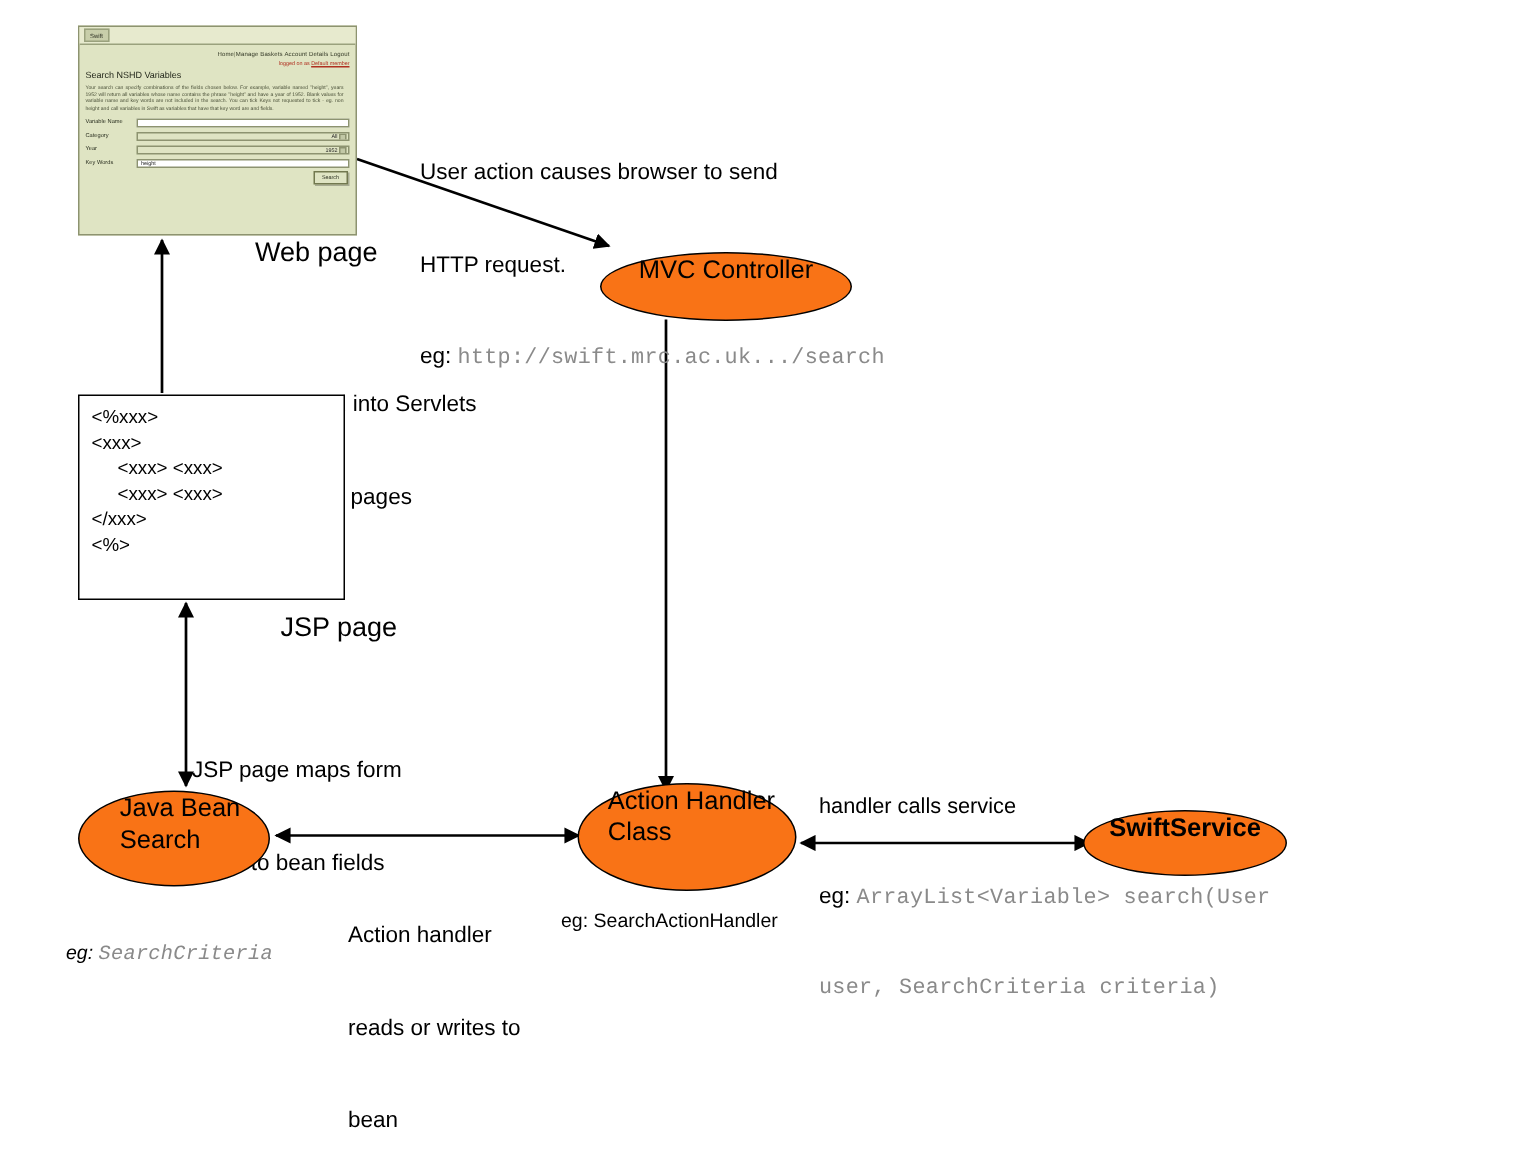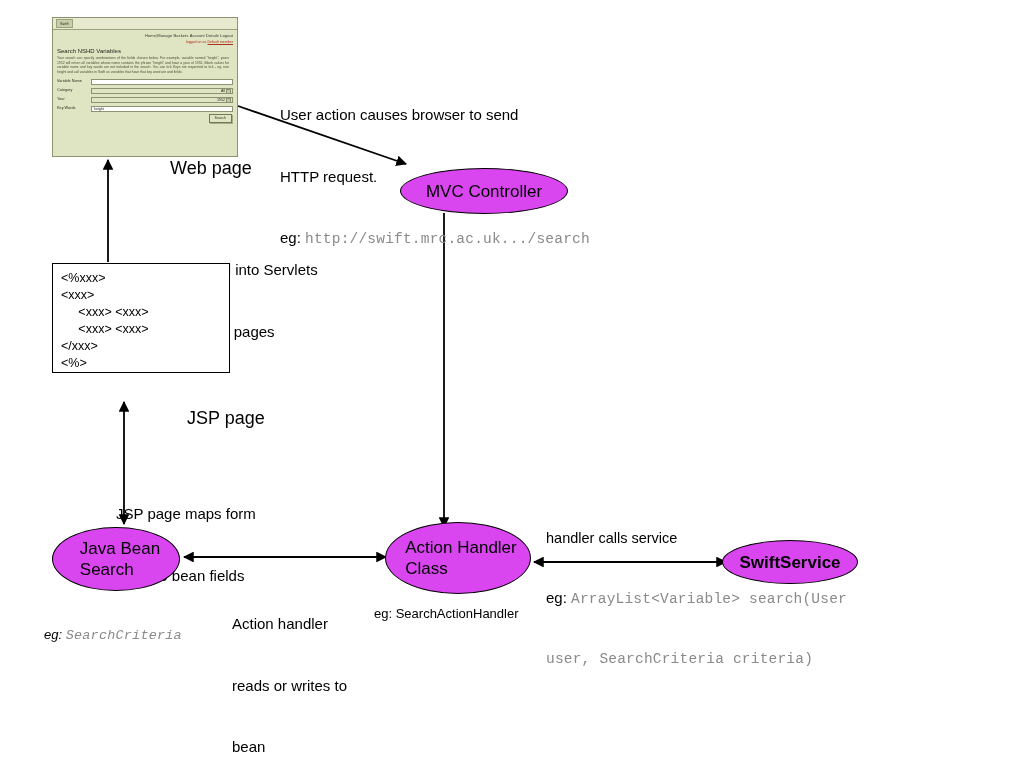--- a/index.html
+++ b/index.html
@@ -185,43 +185,42 @@
     line-height: 17px;
     color: #000;
   }
 
   
   .jsp-box {
     position: absolute;
     left: 52px;
     top: 263px;
     width: 178px;
-    height: 110px;
+    height: 137px;
     background: #ffffff;
     border: 1px solid #000000;
     box-sizing: border-box;
     padding: 6px 8px;
   }
   .jsp-code {
     font-family: "Liberation Sans", sans-serif;
     font-size: 12.5px;
     line-height: 17px;
     color: #000;
     white-space: pre;
   }
 
   
   .node {
     position: absolute;
     border: 1.6px solid #000;
     border-radius: 50%;
-    background: #d946ef;
+    background: #f97316;
     box-sizing: border-box;
     display: flex;
-    align-items: center;
     justify-content: center;
     text-align: center;
   }
   .node .node-label {
     font-size: 17px;
     line-height: 21px;
     color: #000;
     white-space: pre-line;
   }
   #node-mvc {
@@ -333,21 +332,21 @@
 
   <div class="jsp-box">
     <div class="jsp-code">&lt;%xxx&gt;</div>
     <div class="jsp-code">&lt;xxx&gt;</div>
     <div class="jsp-code">     &lt;xxx&gt; &lt;xxx&gt;</div>
     <div class="jsp-code">     &lt;xxx&gt; &lt;xxx&gt;</div>
     <div class="jsp-code">&lt;/xxx&gt;</div>
     <div class="jsp-code">&lt;%&gt;</div>
   </div>
 
-  <div class="dtext" style="left:116px; top:463px; width:240px;">
+  <div class="dtext" style="left:128px; top:463px; width:240px;">
     <div>JSP page maps form</div>
     <div>fields to bean fields</div>
   </div>
 
 
   <div class="dtext" style="left:546px; top:488px; width:380px;">
     <div style="font-size:14.5px; line-height:18px;">handler calls service</div>
     <div style="line-height:19px;"><span>eg: </span><span class="mono">ArrayList&lt;Variable&gt; search(User</span></div>
     <div class="mono" style="line-height:19px;">user, SearchCriteria criteria)</div>
   </div>

